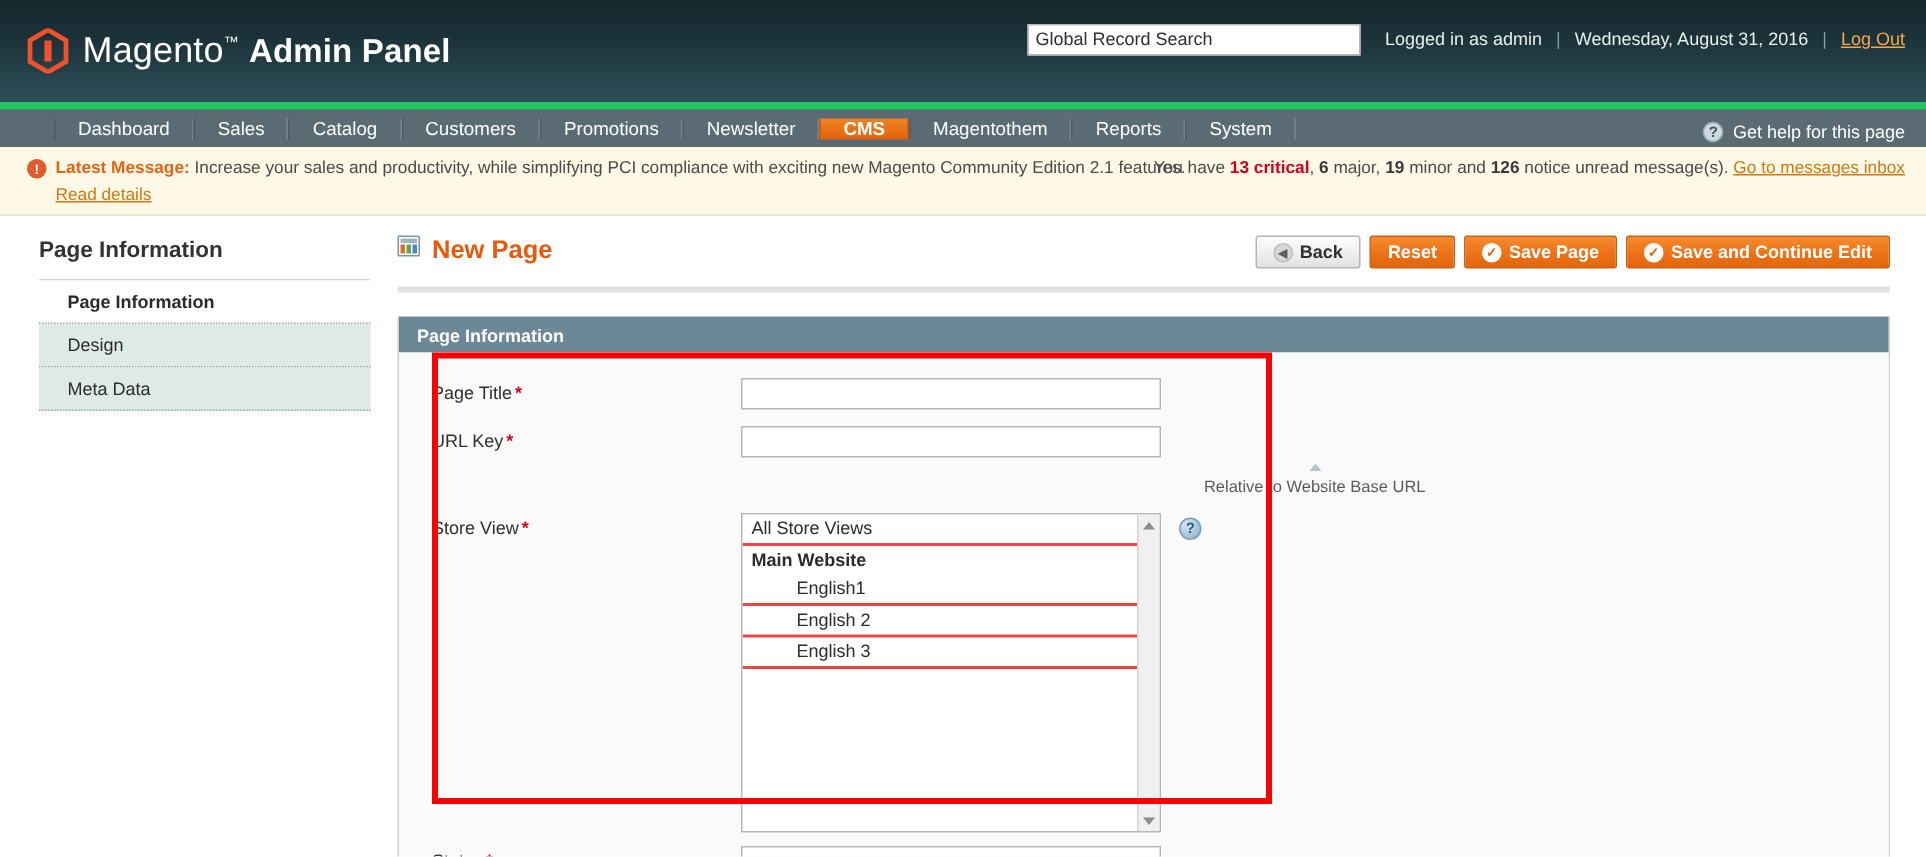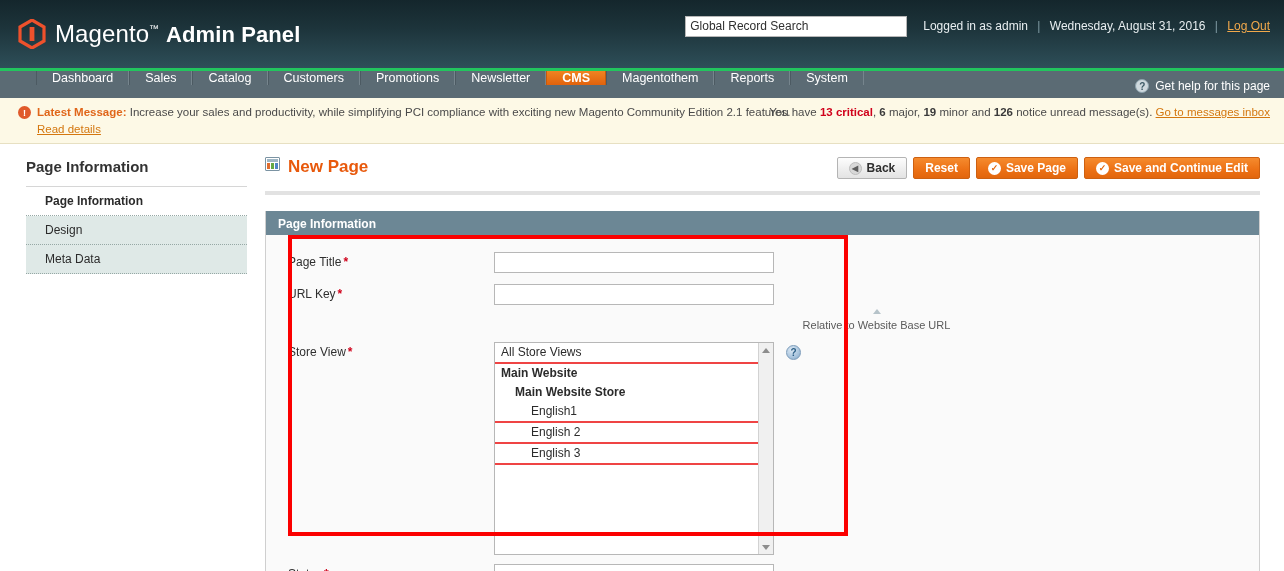--- a/index.html
+++ b/index.html
@@ -40,22 +40,22 @@
     font-family: "Liberation Sans", sans-serif; font-size: 12px; color: #2f2f2f;
     outline: none;
   }
   .header-meta { margin-left: 16px; color: #e8eef0; font-size: 12px; white-space: nowrap; }
   .header-meta .sep { color: #7f9aa3; margin: 0 6px; }
   .header-meta a { color: #f2a94b; text-decoration: underline; }
 
   
   .nav {
     height: 30px; background: #5b6b74;
-    border-top: 3px solid #22c55e;
-    display: flex; align-items: flex-start; position: relative;
+    border-top: 5px solid #22c55e;
+    display: flex; align-items: center; position: relative;
   }
   .nav-items { display: flex; align-items: stretch; padding-left: 36px; }
   .nav-item {
     display: flex; align-items: center; padding: 0 15px;
     color: #ffffff; font-size: 12.5px; white-space: nowrap;
     border-right: 1px solid #76858d;
     border-left: 1px solid #4c5a62;
     cursor: default;
   }
   .nav-item:first-child { border-left: 1px solid #4c5a62; }
@@ -377,21 +377,20 @@
 
           <div class="field" style="margin-bottom:9px;">
             <div class="field-label">
               <span>Store View</span><span class="req">*</span>
             </div>
             <div class="field-control">
               <div class="multiselect">
                 <div class="ms-list">
                   <div class="ms-opt divider">All Store Views</div>
                   <div class="ms-opt website">Main Website</div>
-                  <div class="ms-opt store">Main Website Store</div>
                   <div class="ms-opt view divider">English1</div>
                   <div class="ms-opt view divider">English 2</div>
                   <div class="ms-opt view divider">English 3</div>
                 </div>
                 <div class="ms-scroll">
                   <div class="ms-arrow up">
                       <i></i>
                     </div>
                   <div class="ms-arrow down">
                       <i></i>

